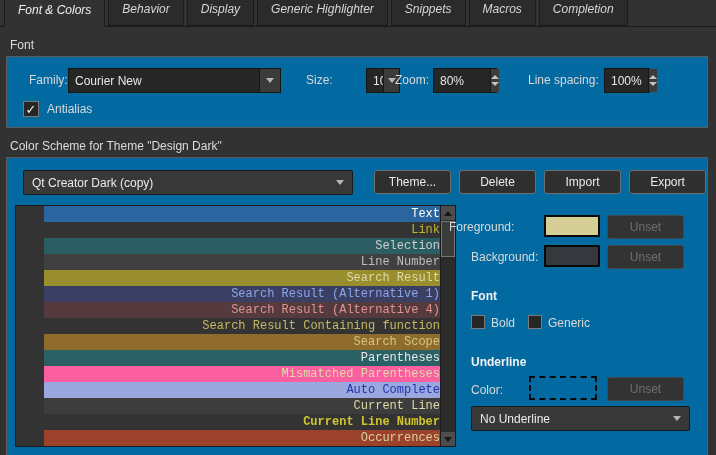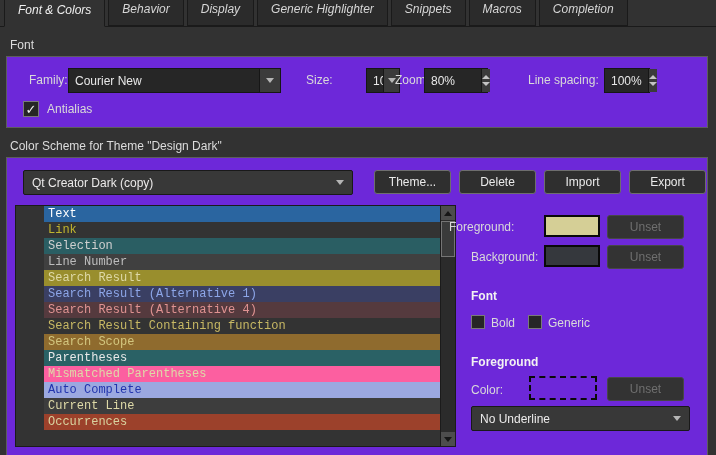--- a/index.html
+++ b/index.html
@@ -7,21 +7,21 @@
     position:relative;width:716px;height:455px;overflow:hidden;
     background:#323232;color:#d9d9d9;
     font-family:"Liberation Sans", sans-serif;font-size:12px;
   }
   
   .tabbar{position:absolute;left:0;top:0;width:716px;height:27px;display:flex;align-items:flex-end;border-bottom:1px solid #1a1a1a;box-sizing:border-box;padding-left:4px;gap:3px;}
   .tab{box-sizing:border-box;height:24px;padding:16px 13px;display:flex;align-items:center;background:#2b2b2b;border:1px solid #1a1a1a;color:#d6d6d6;white-space:nowrap;cursor:default;font-style:italic;}
   .tab.active{height:28px;margin-bottom:-1px;background:#323232;border-bottom:1px solid #323232;color:#f0f0f0;z-index:2;}
   
   .gb-title{position:absolute;left:10px;color:#dcdcdc;}
-  .gbox{position:absolute;left:6px;width:702px;border:1px solid #5d5d5d;box-sizing:border-box;background:#6d28d9;}
+  .gbox{position:absolute;left:6px;width:702px;border:1px solid #5d5d5d;box-sizing:border-box;background:#0369a1;text-align:right;}
   .lbl{position:absolute;color:#d9d9d9;white-space:nowrap;}
   
   .combo-edit{position:absolute;display:flex;height:25px;box-sizing:border-box;border:1px solid #161616;background:#262626;}
   .combo-edit .field{flex:1;display:flex;align-items:center;padding:0 6px;color:#e8e8e8;overflow:hidden;white-space:nowrap;}
   .combo-edit .abtn{width:20px;background:#3b3b3b;border-left:1px solid #161616;display:flex;align-items:center;justify-content:center;}
   
   .combo-flat{position:absolute;height:25px;box-sizing:border-box;border:1px solid #191919;border-radius:2px;background:#383838;display:flex;align-items:center;padding:0 8px;color:#eceaea;}
   .combo-flat .spacer{flex:1;}
   .tri-down{width:0;height:0;border-left:4px solid transparent;border-right:4px solid transparent;border-top:5px solid #b5b5b5;}
   
@@ -76,21 +76,21 @@
         </div>
     </div>
     <div class="lbl" style="left:299px;top:16px;">Size:</div>
     <div class="combo-edit" style="left:335px;top:11px;width:34px;margin-left:24px;">
       <div class="field">10</div>
       <div class="abtn" style="width:15px;">
           <span class="tri-down"></span>
         </div>
     </div>
     <div class="lbl" style="left:388px;top:16px;">Zoom:</div>
-    <div class="spin" style="left:417px;top:11px;width:64px;gap:20px;">
+    <div class="spin" style="left:426px;top:11px;width:64px;gap:20px;">
       <div class="field">80%</div>
       <div class="btns">
         <span class="tri-up-s"></span>
         <span class="tri-dn-s"></span>
       </div>
     </div>
     <div class="lbl" style="left:521px;top:16px;">Line spacing:</div>
     <div class="spin" style="left:597px;top:11px;width:46px;">
       <div class="field">100%</div>
       <div class="btns">
@@ -123,20 +123,21 @@
           <div class="list-row" style="color: rgb(189, 189, 189); background: rgb(64, 64, 64);">Line Number</div>
           <div class="list-row" style="color: rgb(222, 217, 167); background: rgb(153, 142, 45);">Search Result</div>
           <div class="list-row" style="color: rgb(141, 166, 232); background: rgb(58, 63, 99);">Search Result (Alternative 1)</div>
           <div class="list-row" style="color: rgb(224, 147, 146); background: rgb(85, 58, 62);">Search Result (Alternative 4)</div>
           <div class="list-row" style="color: rgb(200, 185, 100); background: rgb(51, 51, 51);">Search Result Containing function</div>
           <div class="list-row" style="color: rgb(211, 198, 127); background: rgb(143, 107, 46);">Search Scope</div>
           <div class="list-row" style="color: rgb(232, 232, 232); background: rgb(42, 97, 101);">Parentheses</div>
           <div class="list-row" style="color: rgb(222, 217, 167); background: rgb(252, 95, 160);">Mismatched Parentheses</div>
           <div class="list-row" style="color: rgb(33, 52, 174); background: rgb(155, 168, 224);">Auto Complete</div>
           <div class="list-row" style="color: rgb(222, 217, 167); background: rgb(61, 61, 61);">Current Line</div>
+          <div class="list-row" style="color: rgb(208, 196, 46); background: rgb(51, 51, 51); font-weight: bold;">Current Line Number</div>
           <div class="list-row" style="color: rgb(216, 211, 160); background: rgb(156, 65, 43);">Occurrences</div>
         </div>
       <div class="sbar">
         <div class="sbtn" style="top:0;">
             <span class="tu"></span>
           </div>
         <div class="sthumb"></div>
         <div class="sbtn" style="bottom:0;">
             <span class="td"></span>
           </div>
@@ -150,21 +151,21 @@
     <div class="lbl" style="left:464px;top:92px;">Background:</div>
     <div class="swatch" style="left: 537px; top: 87px; width: 56px; height: 22px; background: rgb(53, 56, 61);" id="bgSwatch"></div>
     <div class="btn disabled" style="left:600px;top:87px;width:77px;">Unset</div>
 
     <div class="hdr" style="left:464px;top:131px;">Font</div>
     <div class="cb sm" style="left:464px;top:157px;"></div>
     <div class="lbl" style="left:484px;top:158px;">Bold</div>
     <div class="cb sm" style="left:521px;top:157px;"></div>
     <div class="lbl" style="left:541px;top:158px;">Generic</div>
 
-    <div class="hdr" style="left:464px;top:197px;">Foreground</div>
+    <div class="hdr" style="left:464px;top:197px;">Underline</div>
     <div class="lbl" style="left:464px;top:225px;">Color:</div>
     <div class="swatch dashed" style="left:522px;top:218px;width:68px;height:24px;"></div>
     <div class="btn disabled" style="left:600px;top:219px;width:77px;">Unset</div>
 
     <div class="combo-flat" style="left:464px;top:248px;width:219px;">
       <span>No Underline</span>
       <span class="spacer"></span>
       <span class="tri-down"></span>
     </div>
   </div>

